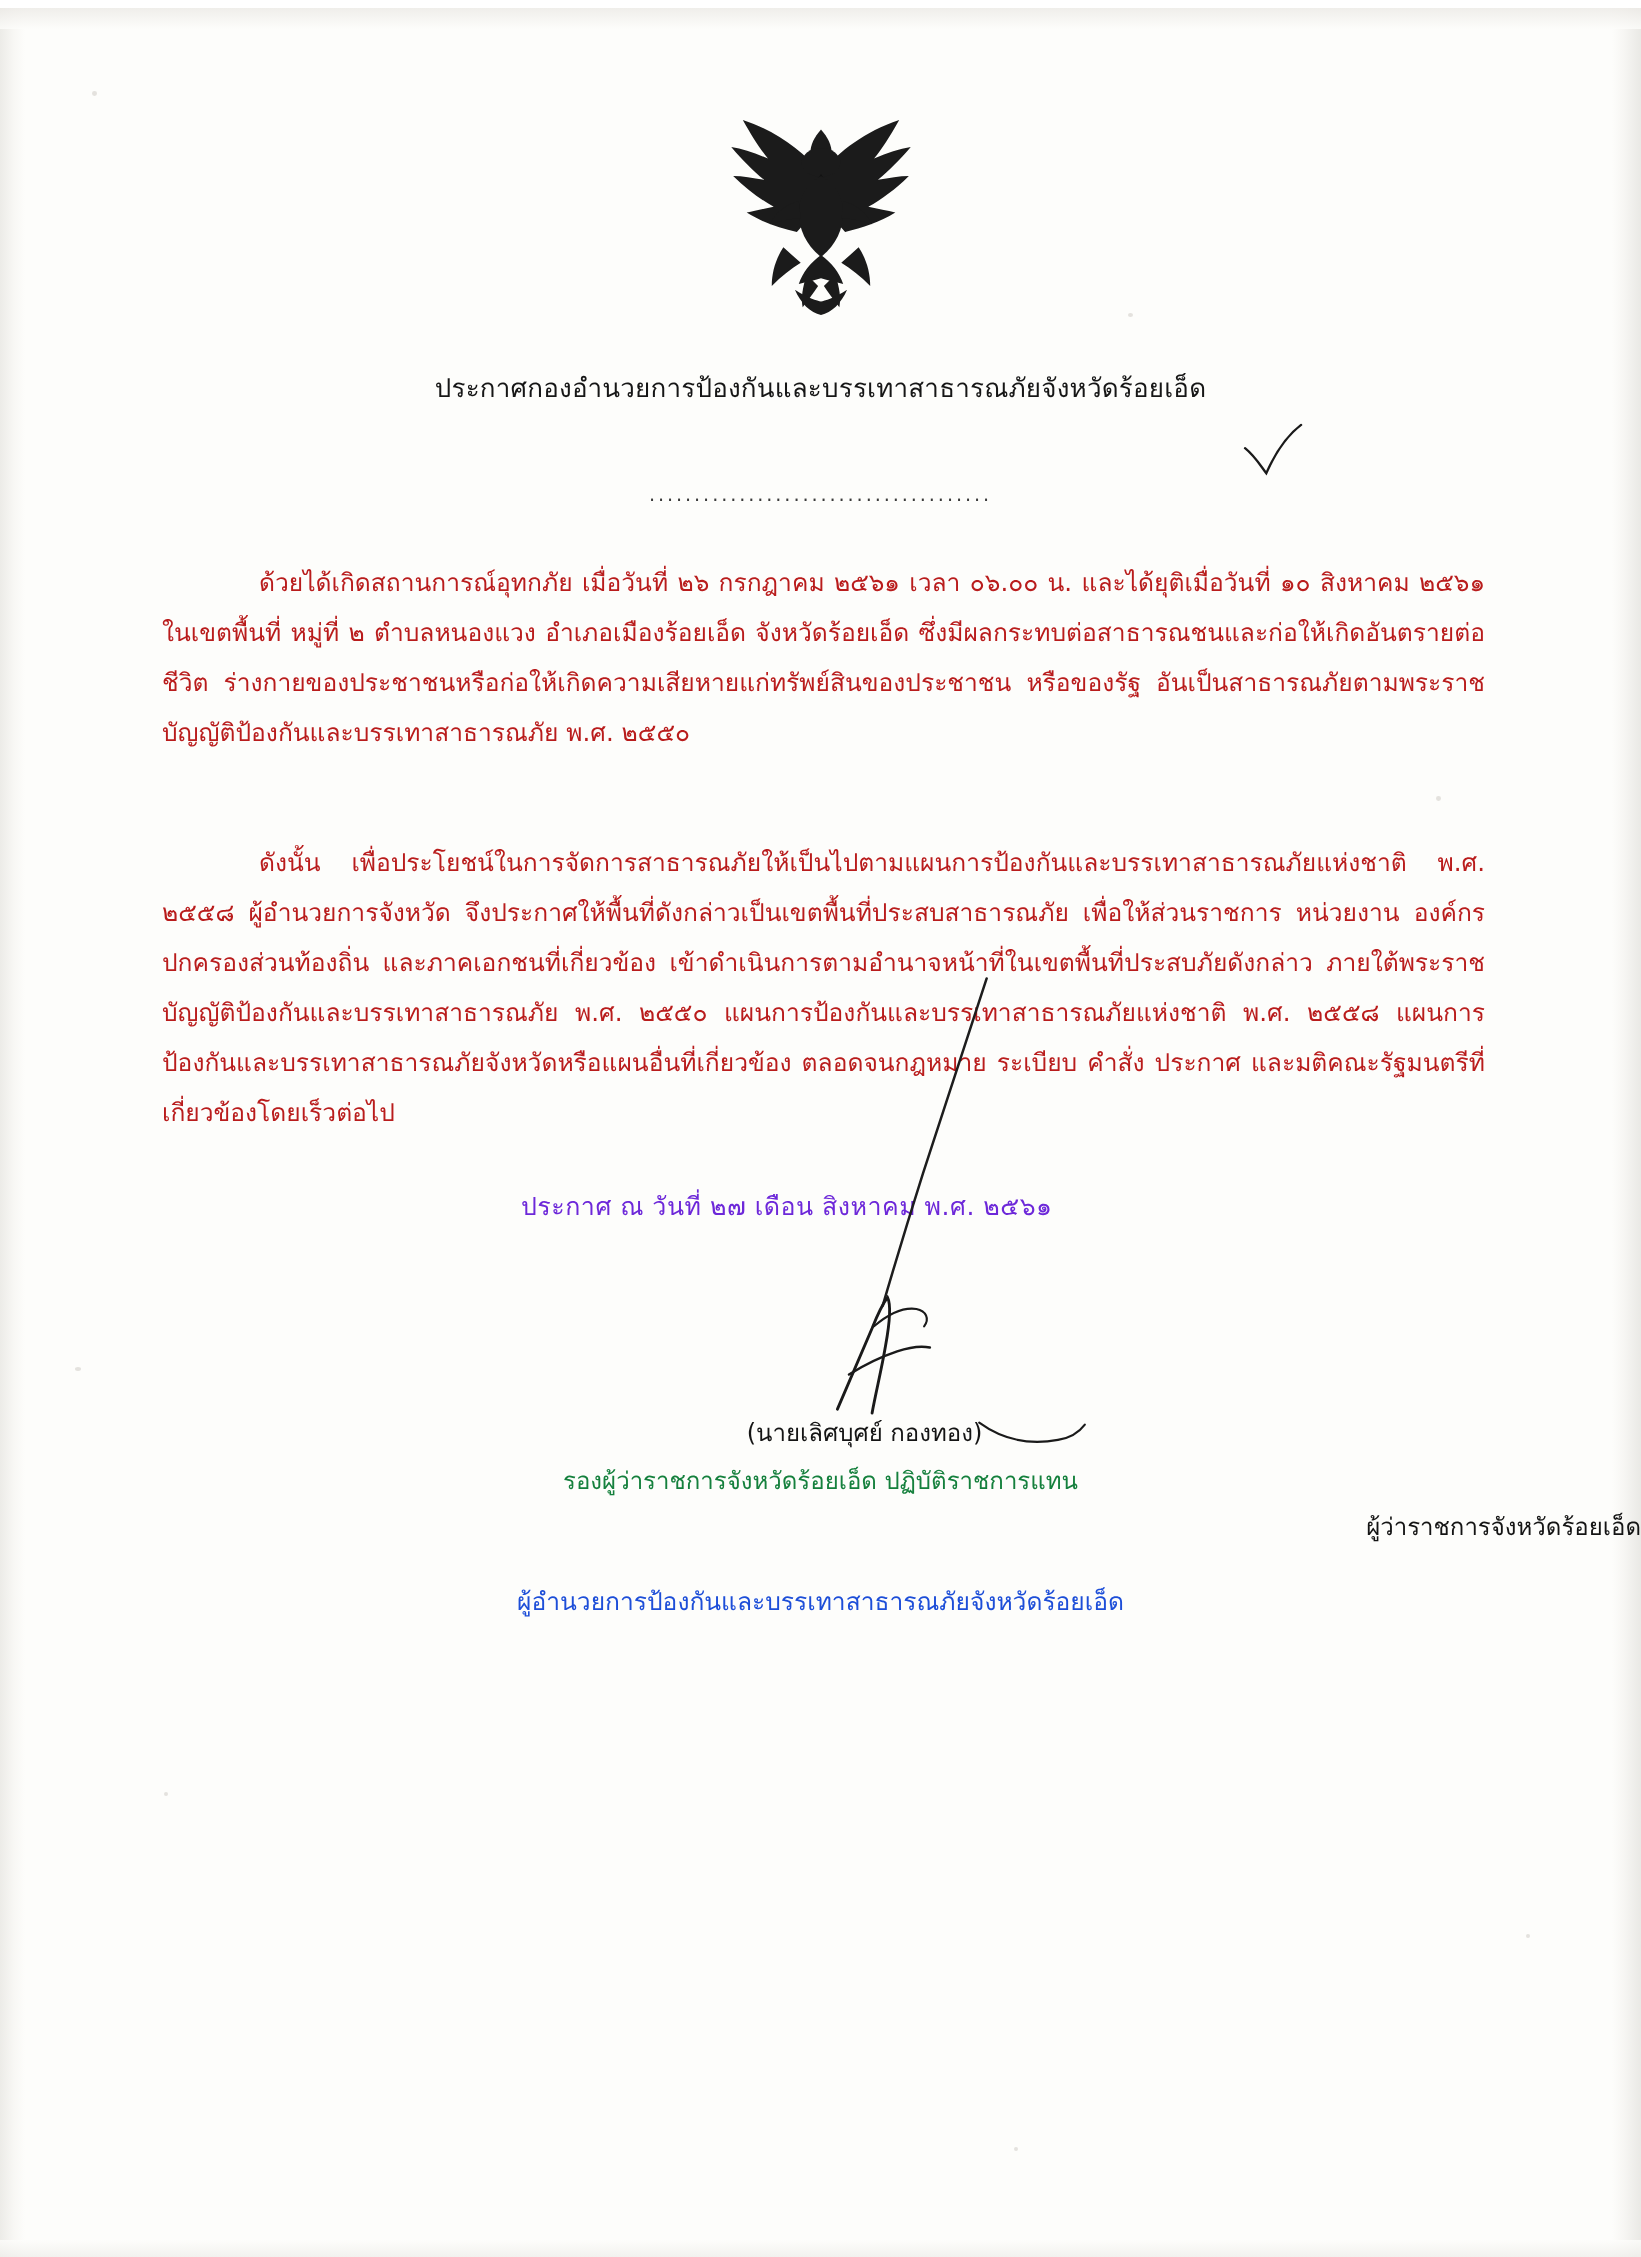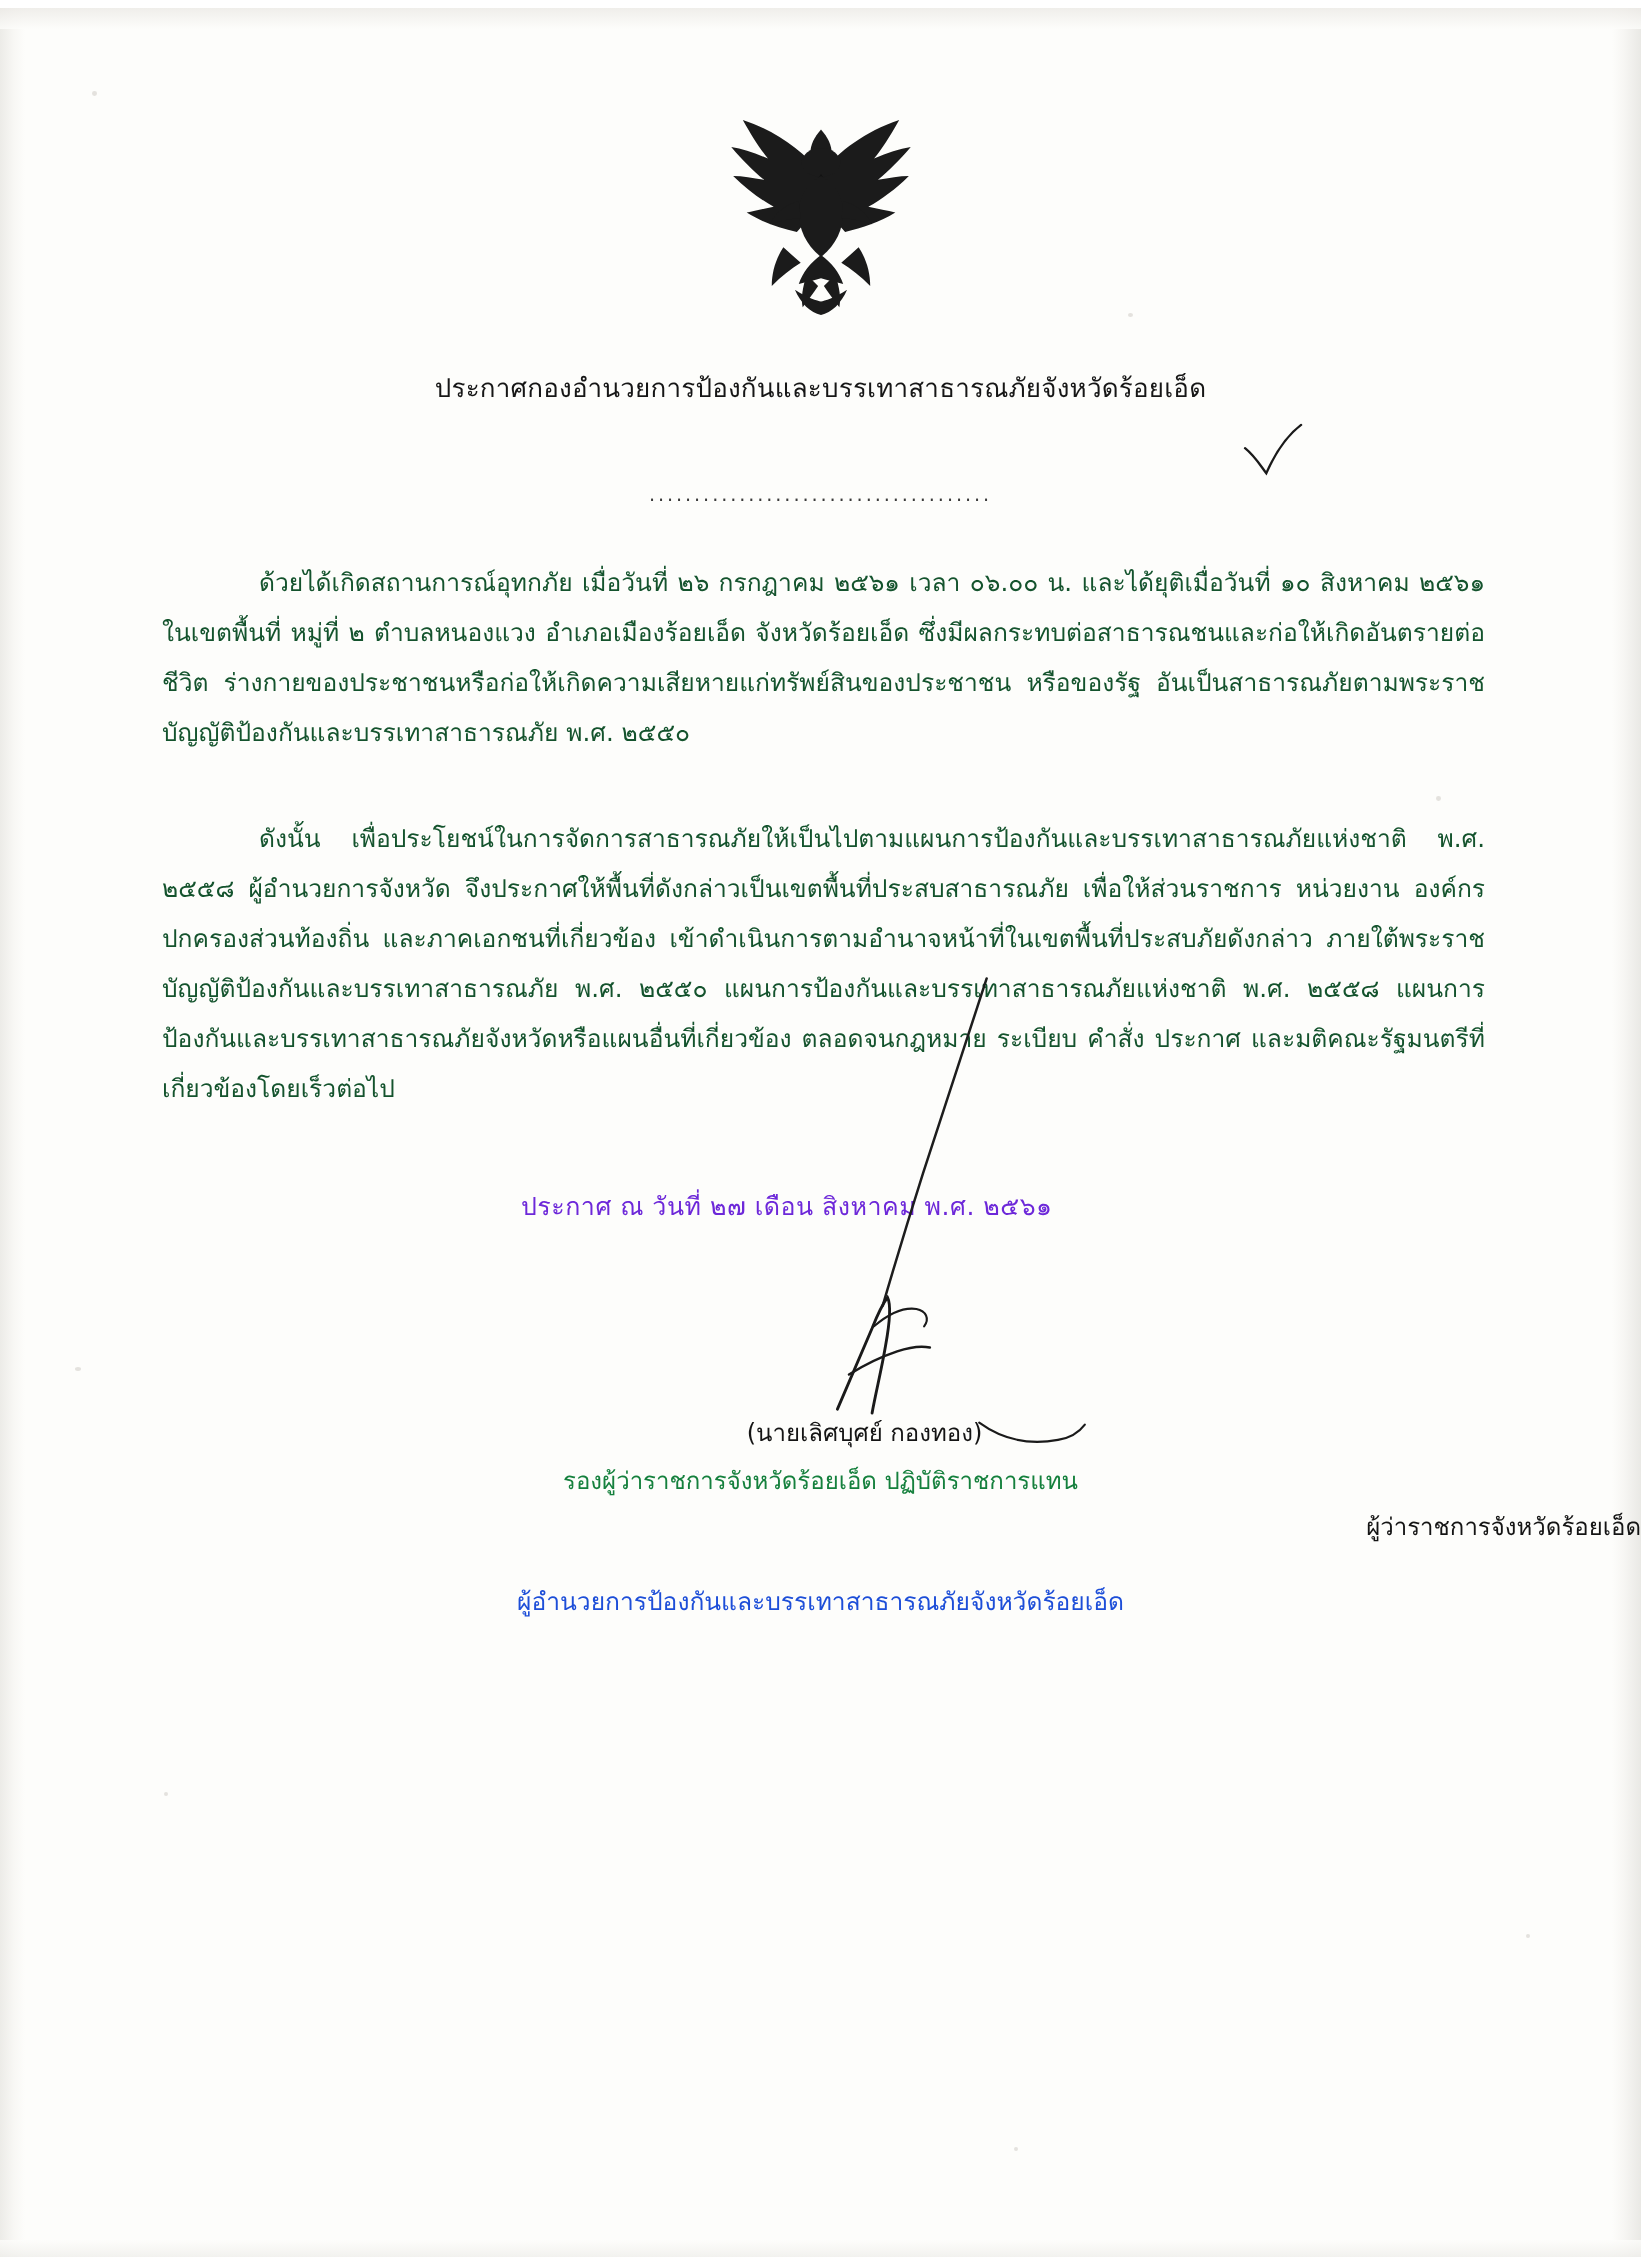--- a/index.html
+++ b/index.html
@@ -89,28 +89,28 @@
     letter-spacing: 2.9px;
     overflow: hidden;
     white-space: nowrap;
   }
 
   
   .body-block {
     position: absolute;
     left: 162px;
     width: 1323px;
-    color: #14532d;
+    color: #b91c1c;
     font-size: 24.6px;
     line-height: 50px;
     text-align: justify;
     text-justify: inter-word;
   }
   #para1 { top: 550px; }
-  #para2 { top: 806px; }
+  #para2 { top: 830px; }
   .indent { display: inline-block; width: 97px; }
 
   .notice-date {
     position: absolute;
     top: 1178px;
     left: 521px;
     font-size: 25px;
     color: #6d28d9;
     letter-spacing: 0.5px;
   }

